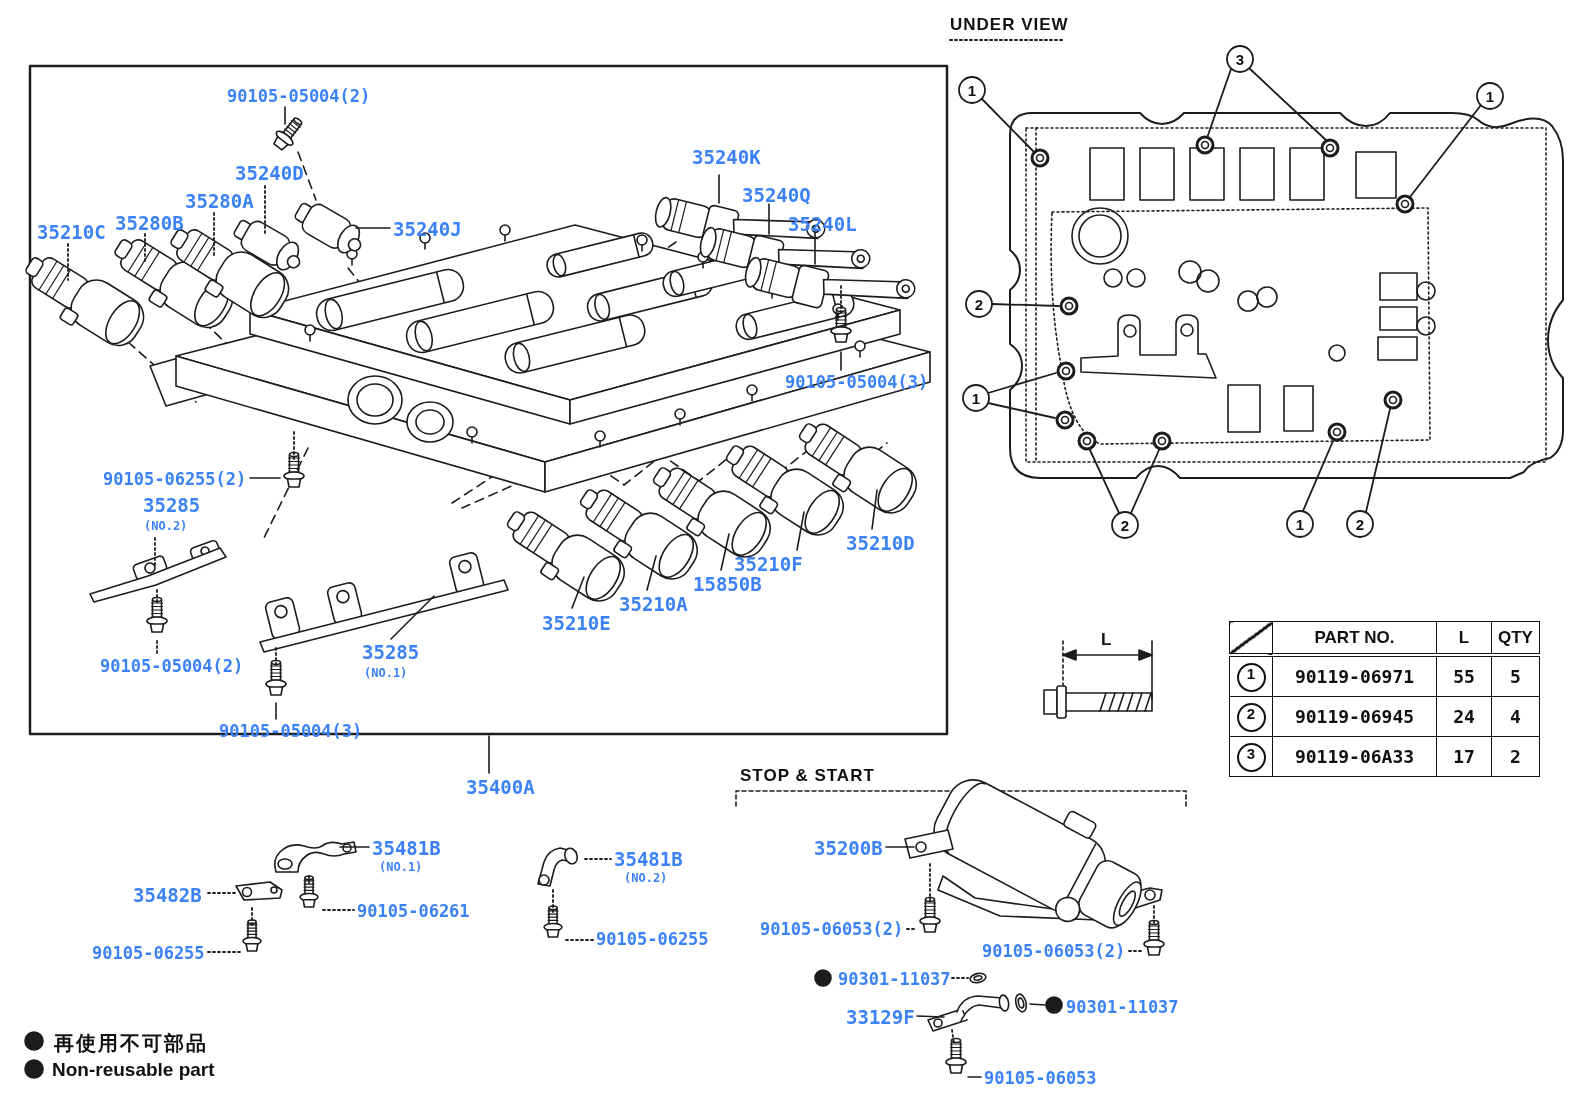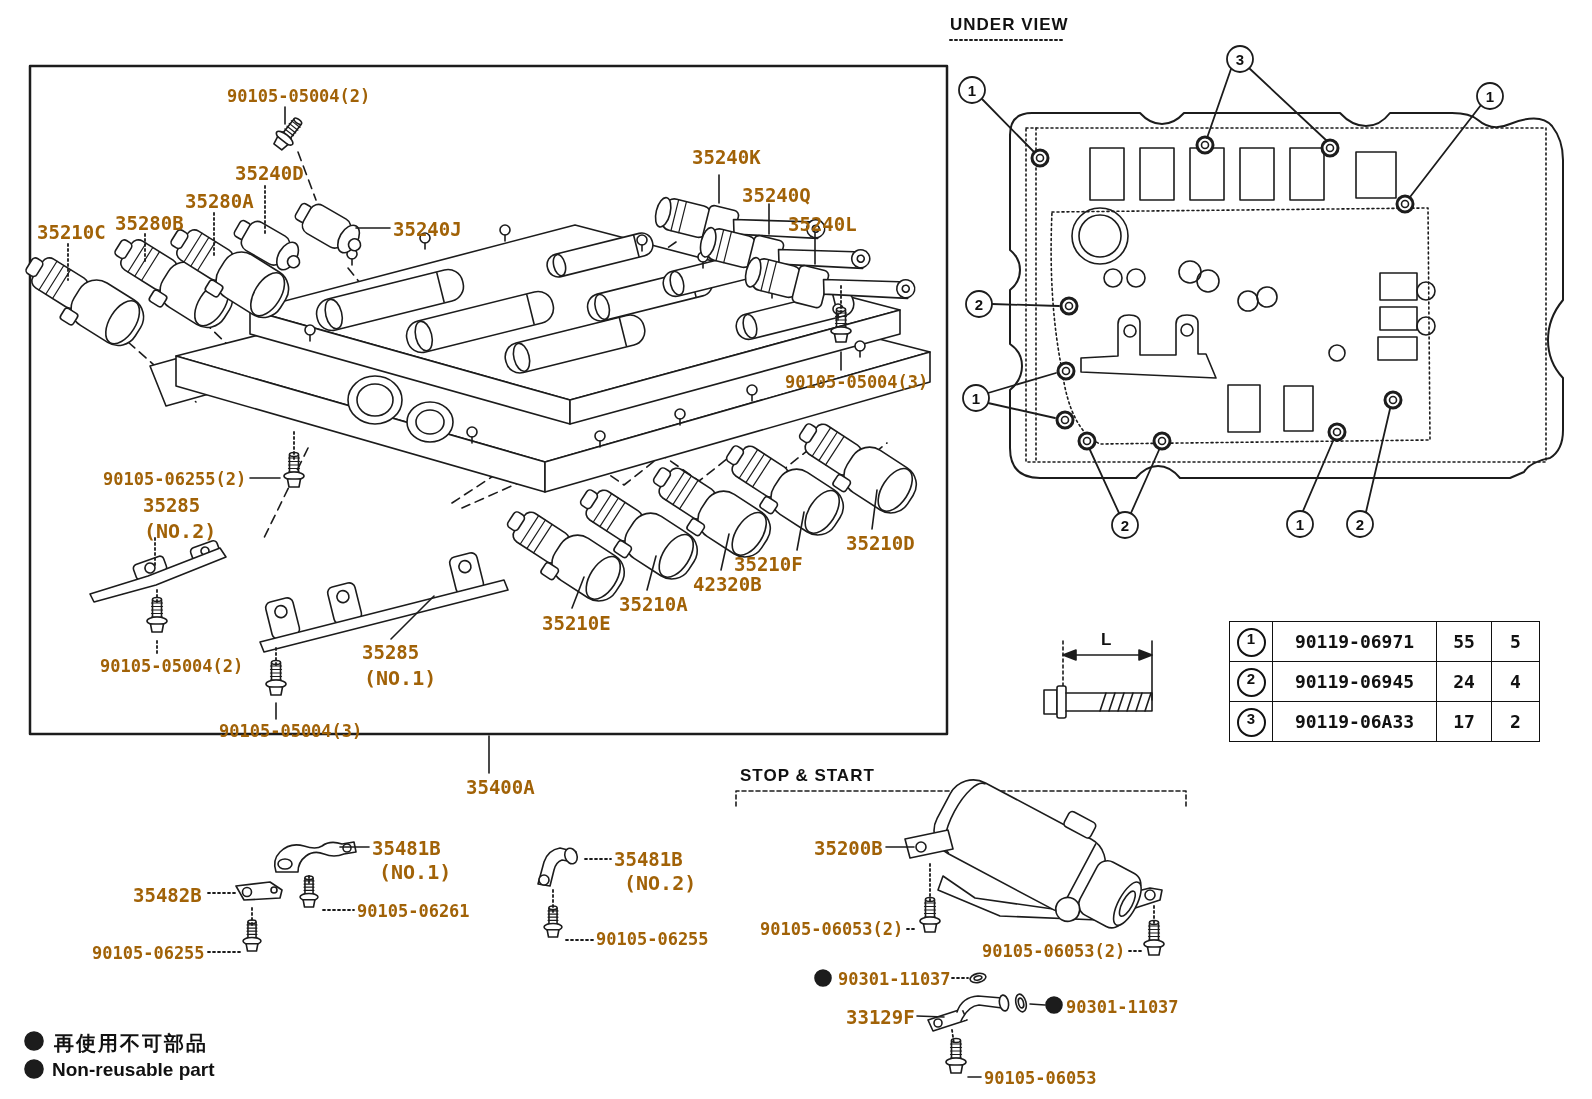--- a/index.html
+++ b/index.html
@@ -1,22 +1,22 @@
 <!DOCTYPE html>
 <html><head>
 <meta charset="utf-8">
 <style>
   html,body{margin:0;padding:0;background:#fff}
   #stage{position:relative;width:1592px;height:1099px;background:#fff;overflow:hidden;
          font-family:"Liberation Sans",sans-serif;color:#111}
   #art{position:absolute;left:0;top:0}
   svg *{vector-effect:non-scaling-stroke}
-  .lbl{position:absolute;font:bold 19px "DejaVu Sans Mono",monospace;color:#a16207;white-space:nowrap;letter-spacing:0px}
+  .lbl{position:absolute;font:bold 19px "DejaVu Sans Mono",monospace;color:#3b82f6;white-space:nowrap;letter-spacing:0px}
   .long{font-size:17px}
-  .sub{font-size:20px}
+  .sub{font-size:12px}
   .ttl{position:absolute;font:bold 17px "Liberation Sans",sans-serif;letter-spacing:1px;white-space:nowrap}
   .code{position:absolute;font:17px "Liberation Sans",sans-serif;white-space:nowrap}
   .legend-ja{position:absolute;font:bold 20px "DejaVu Sans",sans-serif;letter-spacing:2px;white-space:nowrap}
   .legend-en{position:absolute;font:bold 19px "Liberation Sans",sans-serif;white-space:nowrap}
   .dimL{position:absolute;font:bold 17px "Liberation Sans",sans-serif}
   
   #ftable{position:absolute;left:1229px;top:621px;border-collapse:collapse;table-layout:fixed;background:#fff}
   #ftable td{border:1.8px solid #111;text-align:center;vertical-align:middle;padding:0;
              font:bold 18px "DejaVu Sans Mono",monospace}
   #ftable tr.head td{font:bold 17px "Liberation Sans",sans-serif;height:31px;border-bottom:4px double #111}
@@ -408,21 +408,21 @@
 <span class="lbl long" style="left:785px;top:372px">90105-05004(3)</span>
 <span class="lbl long" style="left:103px;top:469px">90105-06255(2)</span>
 <span class="lbl" style="left:143px;top:494px">35285</span>
 <span class="lbl sub" style="left:144px;top:519px">(NO.2)</span>
 <span class="lbl long" style="left:100px;top:656px">90105-05004(2)</span>
 <span class="lbl" style="left:362px;top:641px">35285</span>
 <span class="lbl sub" style="left:364px;top:666px">(NO.1)</span>
 <span class="lbl long" style="left:219px;top:721px">90105-05004(3)</span>
 <span class="lbl" style="left:542px;top:612px">35210E</span>
 <span class="lbl" style="left:619px;top:593px">35210A</span>
-<span class="lbl" style="left:693px;top:573px">42320B</span>
+<span class="lbl" style="left:693px;top:573px">15850B</span>
 <span class="lbl" style="left:734px;top:553px">35210F</span>
 <span class="lbl" style="left:846px;top:532px">35210D</span>
 <span class="lbl" style="left:466px;top:776px">35400A</span>
 
 <span class="lbl" style="left:372px;top:837px">35481B</span>
 <span class="lbl sub" style="left:379px;top:860px">(NO.1)</span>
 <span class="lbl" style="left:133px;top:884px">35482B</span>
 <span class="lbl long" style="left:357px;top:901px">90105-06261</span>
 <span class="lbl long" style="left:92px;top:943px">90105-06255</span>
 <span class="lbl" style="left:614px;top:848px">35481B</span>
@@ -446,20 +446,26 @@
 <span class="code" style="left:1506px;top:1099px">35A046B</span>
 
 <table id="ftable">
   <colgroup>
         <col style="width:43px">
         <col style="width:164px">
         <col style="width:55px">
         <col style="width:48px">
       </colgroup>
   <tbody>
+        <tr class="head">
+    <td class="diag"></td>
+    <td>PART NO.</td>
+    <td>L</td>
+    <td>QTY</td>
+  </tr>
   <tr class="row">
     <td><span class="cnum">1</span></td>
     <td>90119-06971</td>
     <td>55</td>
     <td>5</td>
   </tr>
   <tr class="row">
     <td><span class="cnum">2</span></td>
     <td>90119-06945</td>
     <td>24</td>

